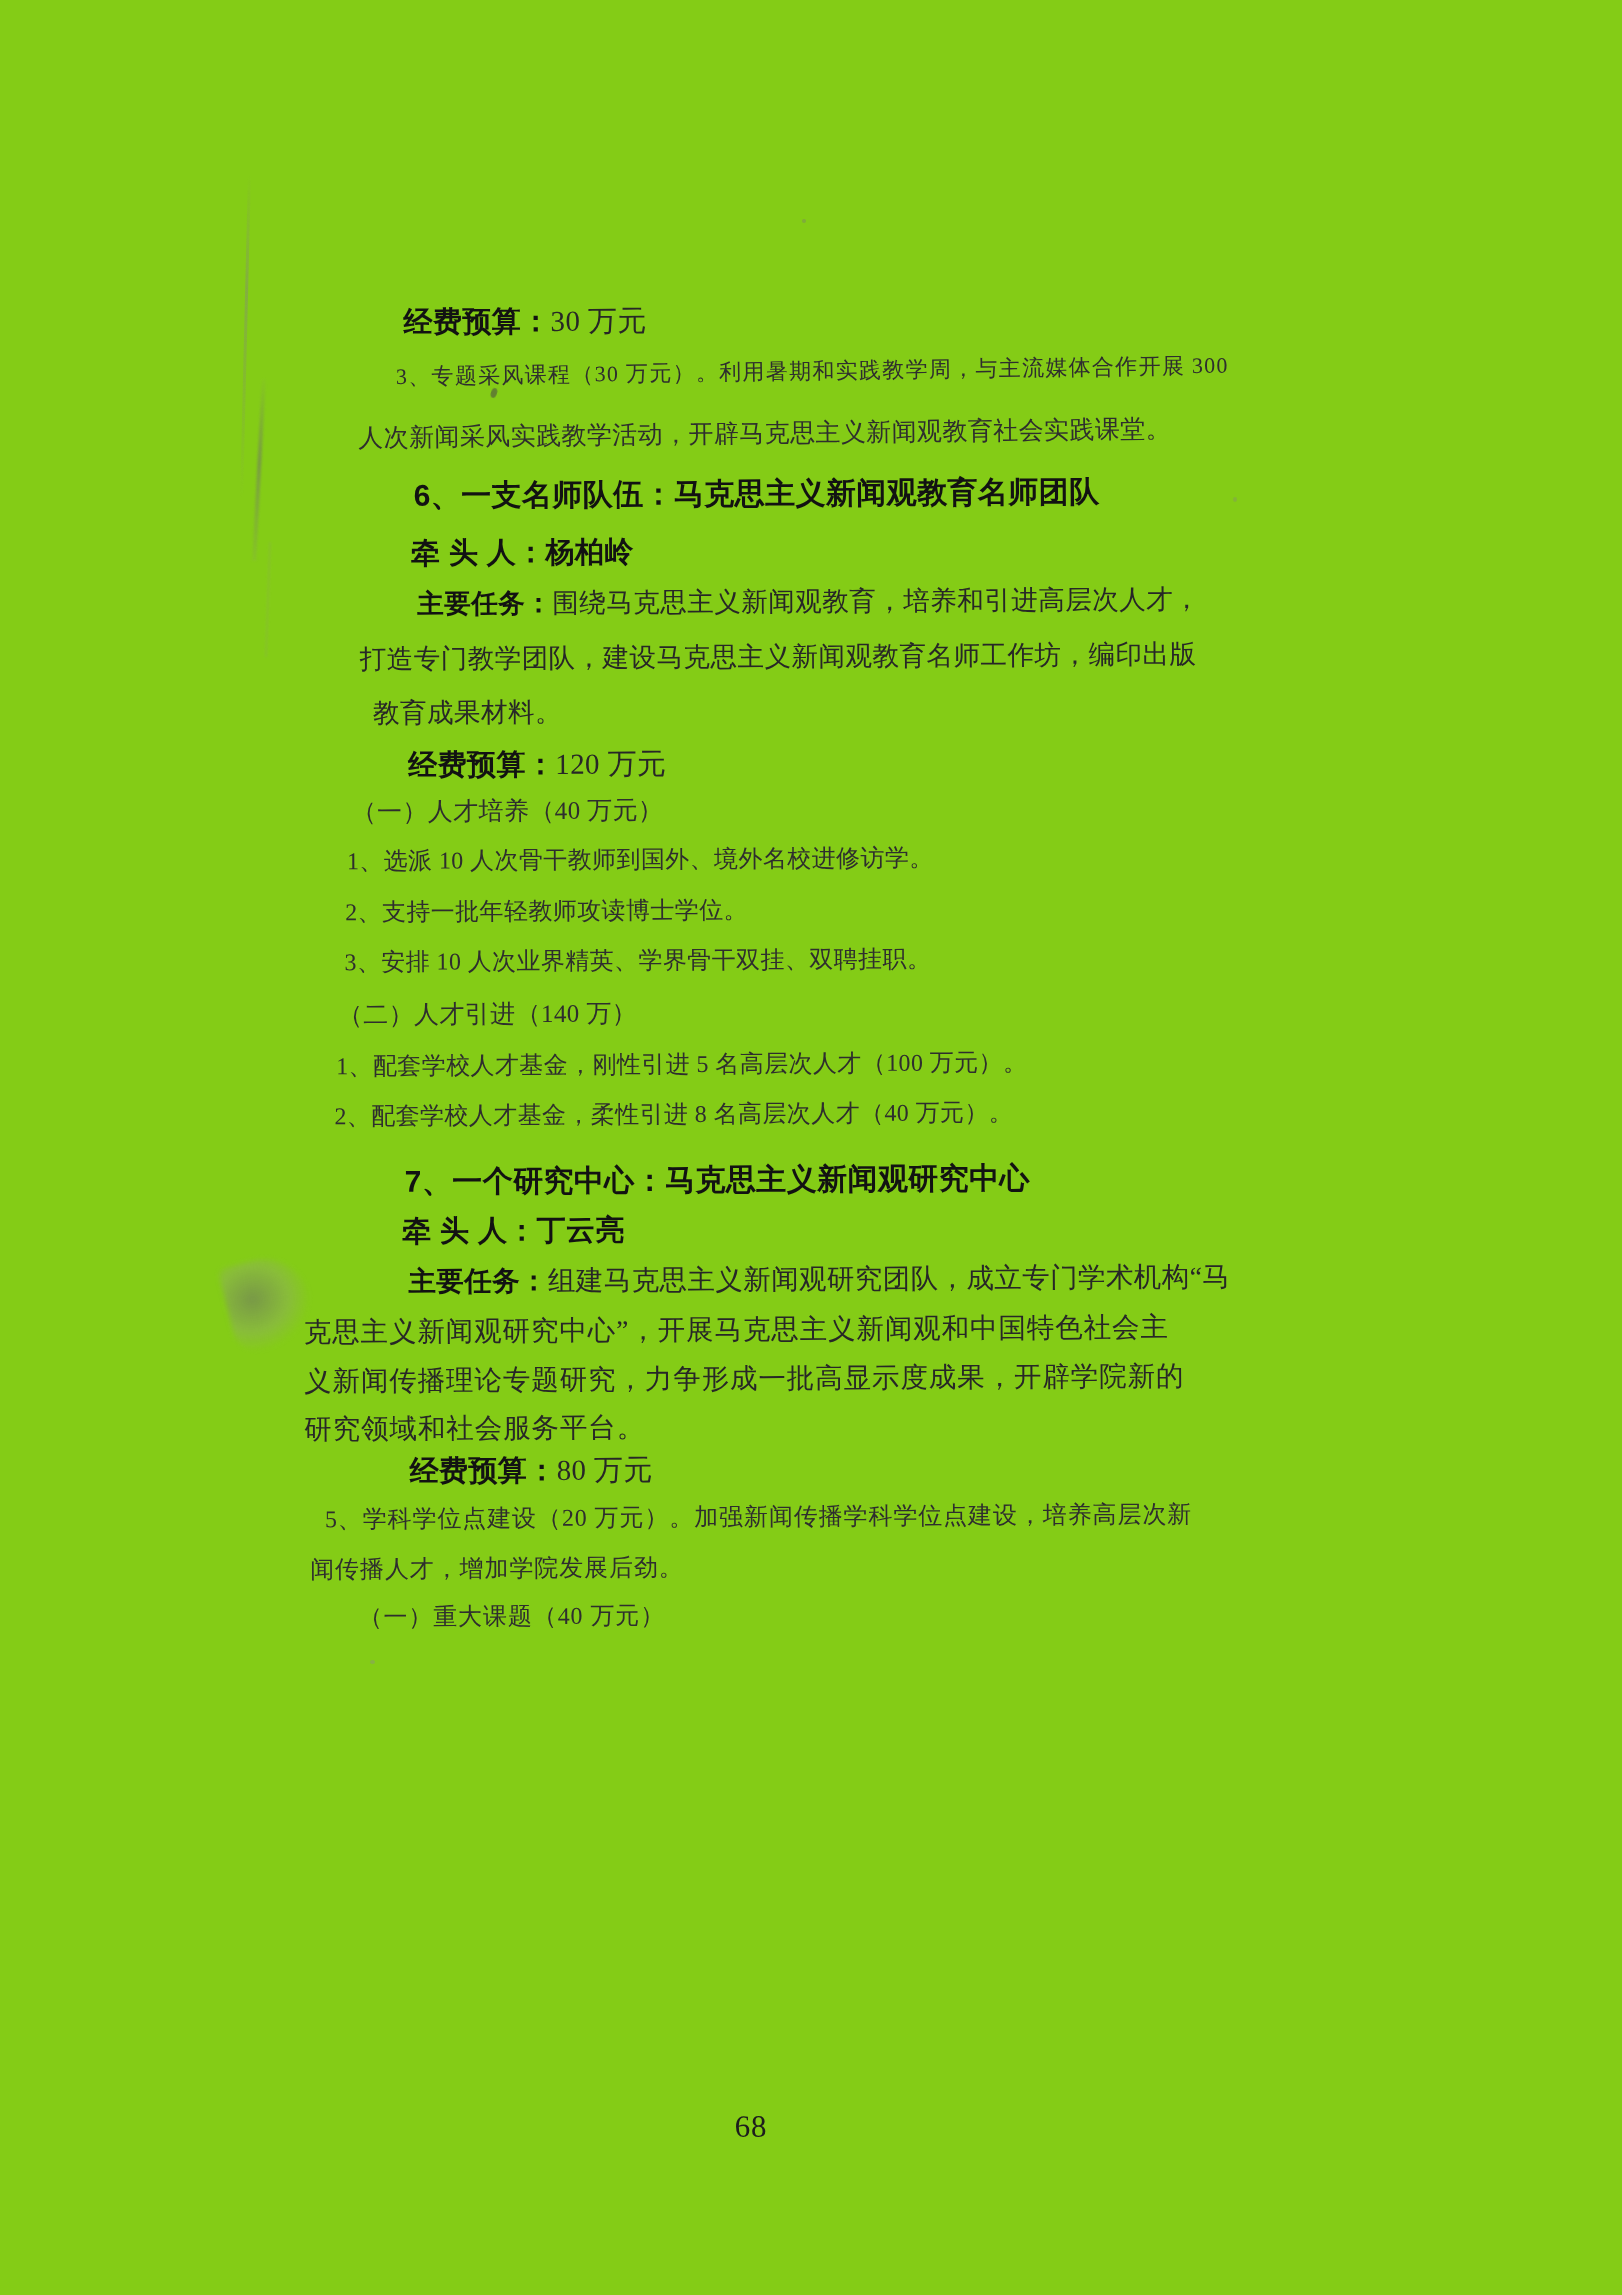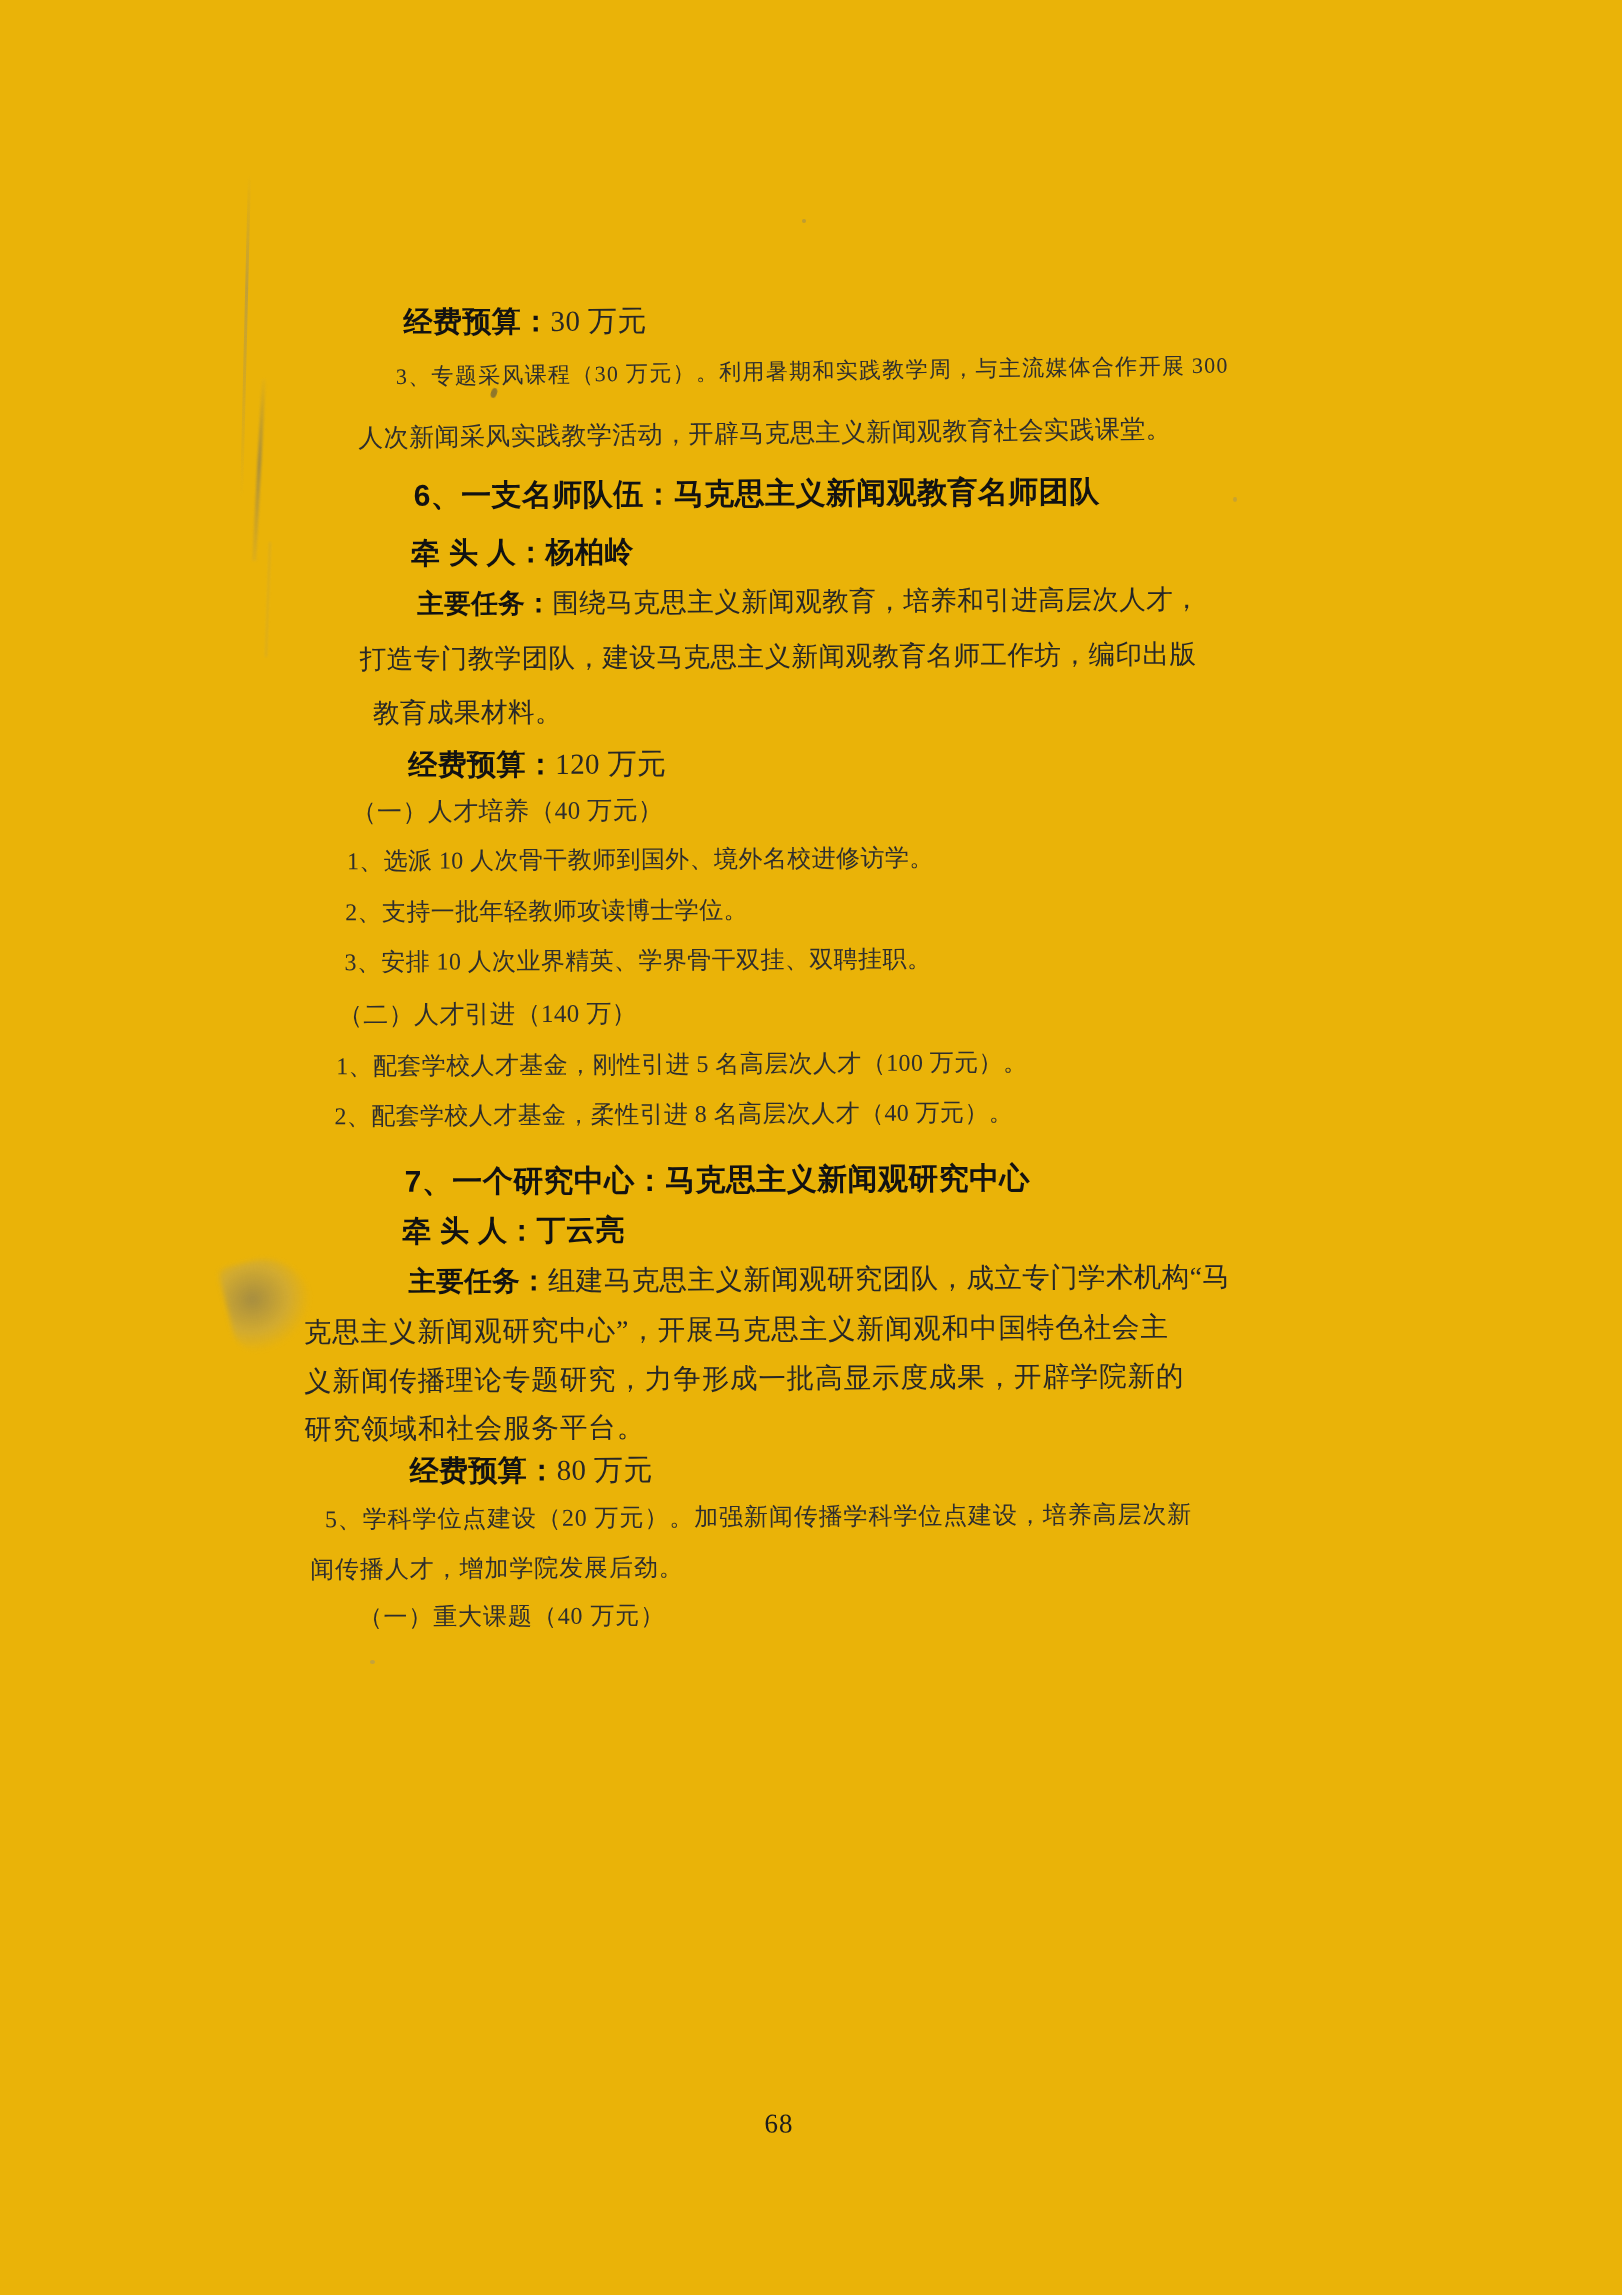--- a/index.html
+++ b/index.html
@@ -1,20 +1,20 @@
 <!DOCTYPE html>
 <html lang="zh" style="font-size:14px"><head>
 <meta charset="utf-8">
 <style>
   html,body{margin:0;padding:0;background:#ffffff;}
   .page{
     position:relative;
     width:1622px;
     height:2295px;
-    background:#eab308;
+    background:#84cc16;
     overflow:hidden;
     font-family:"Liberation Serif","DejaVu Serif",serif;
     color:#262626;
   }
   .content{
     position:absolute;
     left:0;top:0;width:100%;height:100%;
     transform:rotate(-0.35deg);
     transform-origin:372px 886px;
   }
@@ -61,22 +61,22 @@
     border-radius:12% 70% 55% 35%;
     transform:rotate(-14deg);
     filter:blur(2.7px);
   }
   .speck{border-radius:50%;filter:blur(0.4px);}
   .speck1{left:491px;top:388px;width:6.2px;height:9.7px;background:rgba(70,70,70,.55);transform:rotate(18deg);}
   .speck2{left:802px;top:219px;width:4.4px;height:4.4px;background:rgba(120,120,120,.38);}
   .speck3{left:1233px;top:497px;width:4.4px;height:5.3px;background:rgba(130,130,130,.32);}
   .speck4{left:370px;top:1660px;width:5.3px;height:4.4px;background:rgba(140,140,140,.4);}
   .pagenum{
-    position:absolute;left:757px;top:2111px;
-    font-size:27px;letter-spacing:0.9px;color:#1d1d1d;
+    position:absolute;left:727px;top:2111px;
+    font-size:31px;letter-spacing:0.9px;color:#1d1d1d;
     font-family:"Liberation Serif","DejaVu Serif",serif;
   }
 </style>
 </head>
 <body>
 
 <div class="page">
   <div class="content">
 
     <p class="ln" style="left:407px;top:306px;font-size:29px"><b>经费预算：</b><span>30 万元</span></p>

